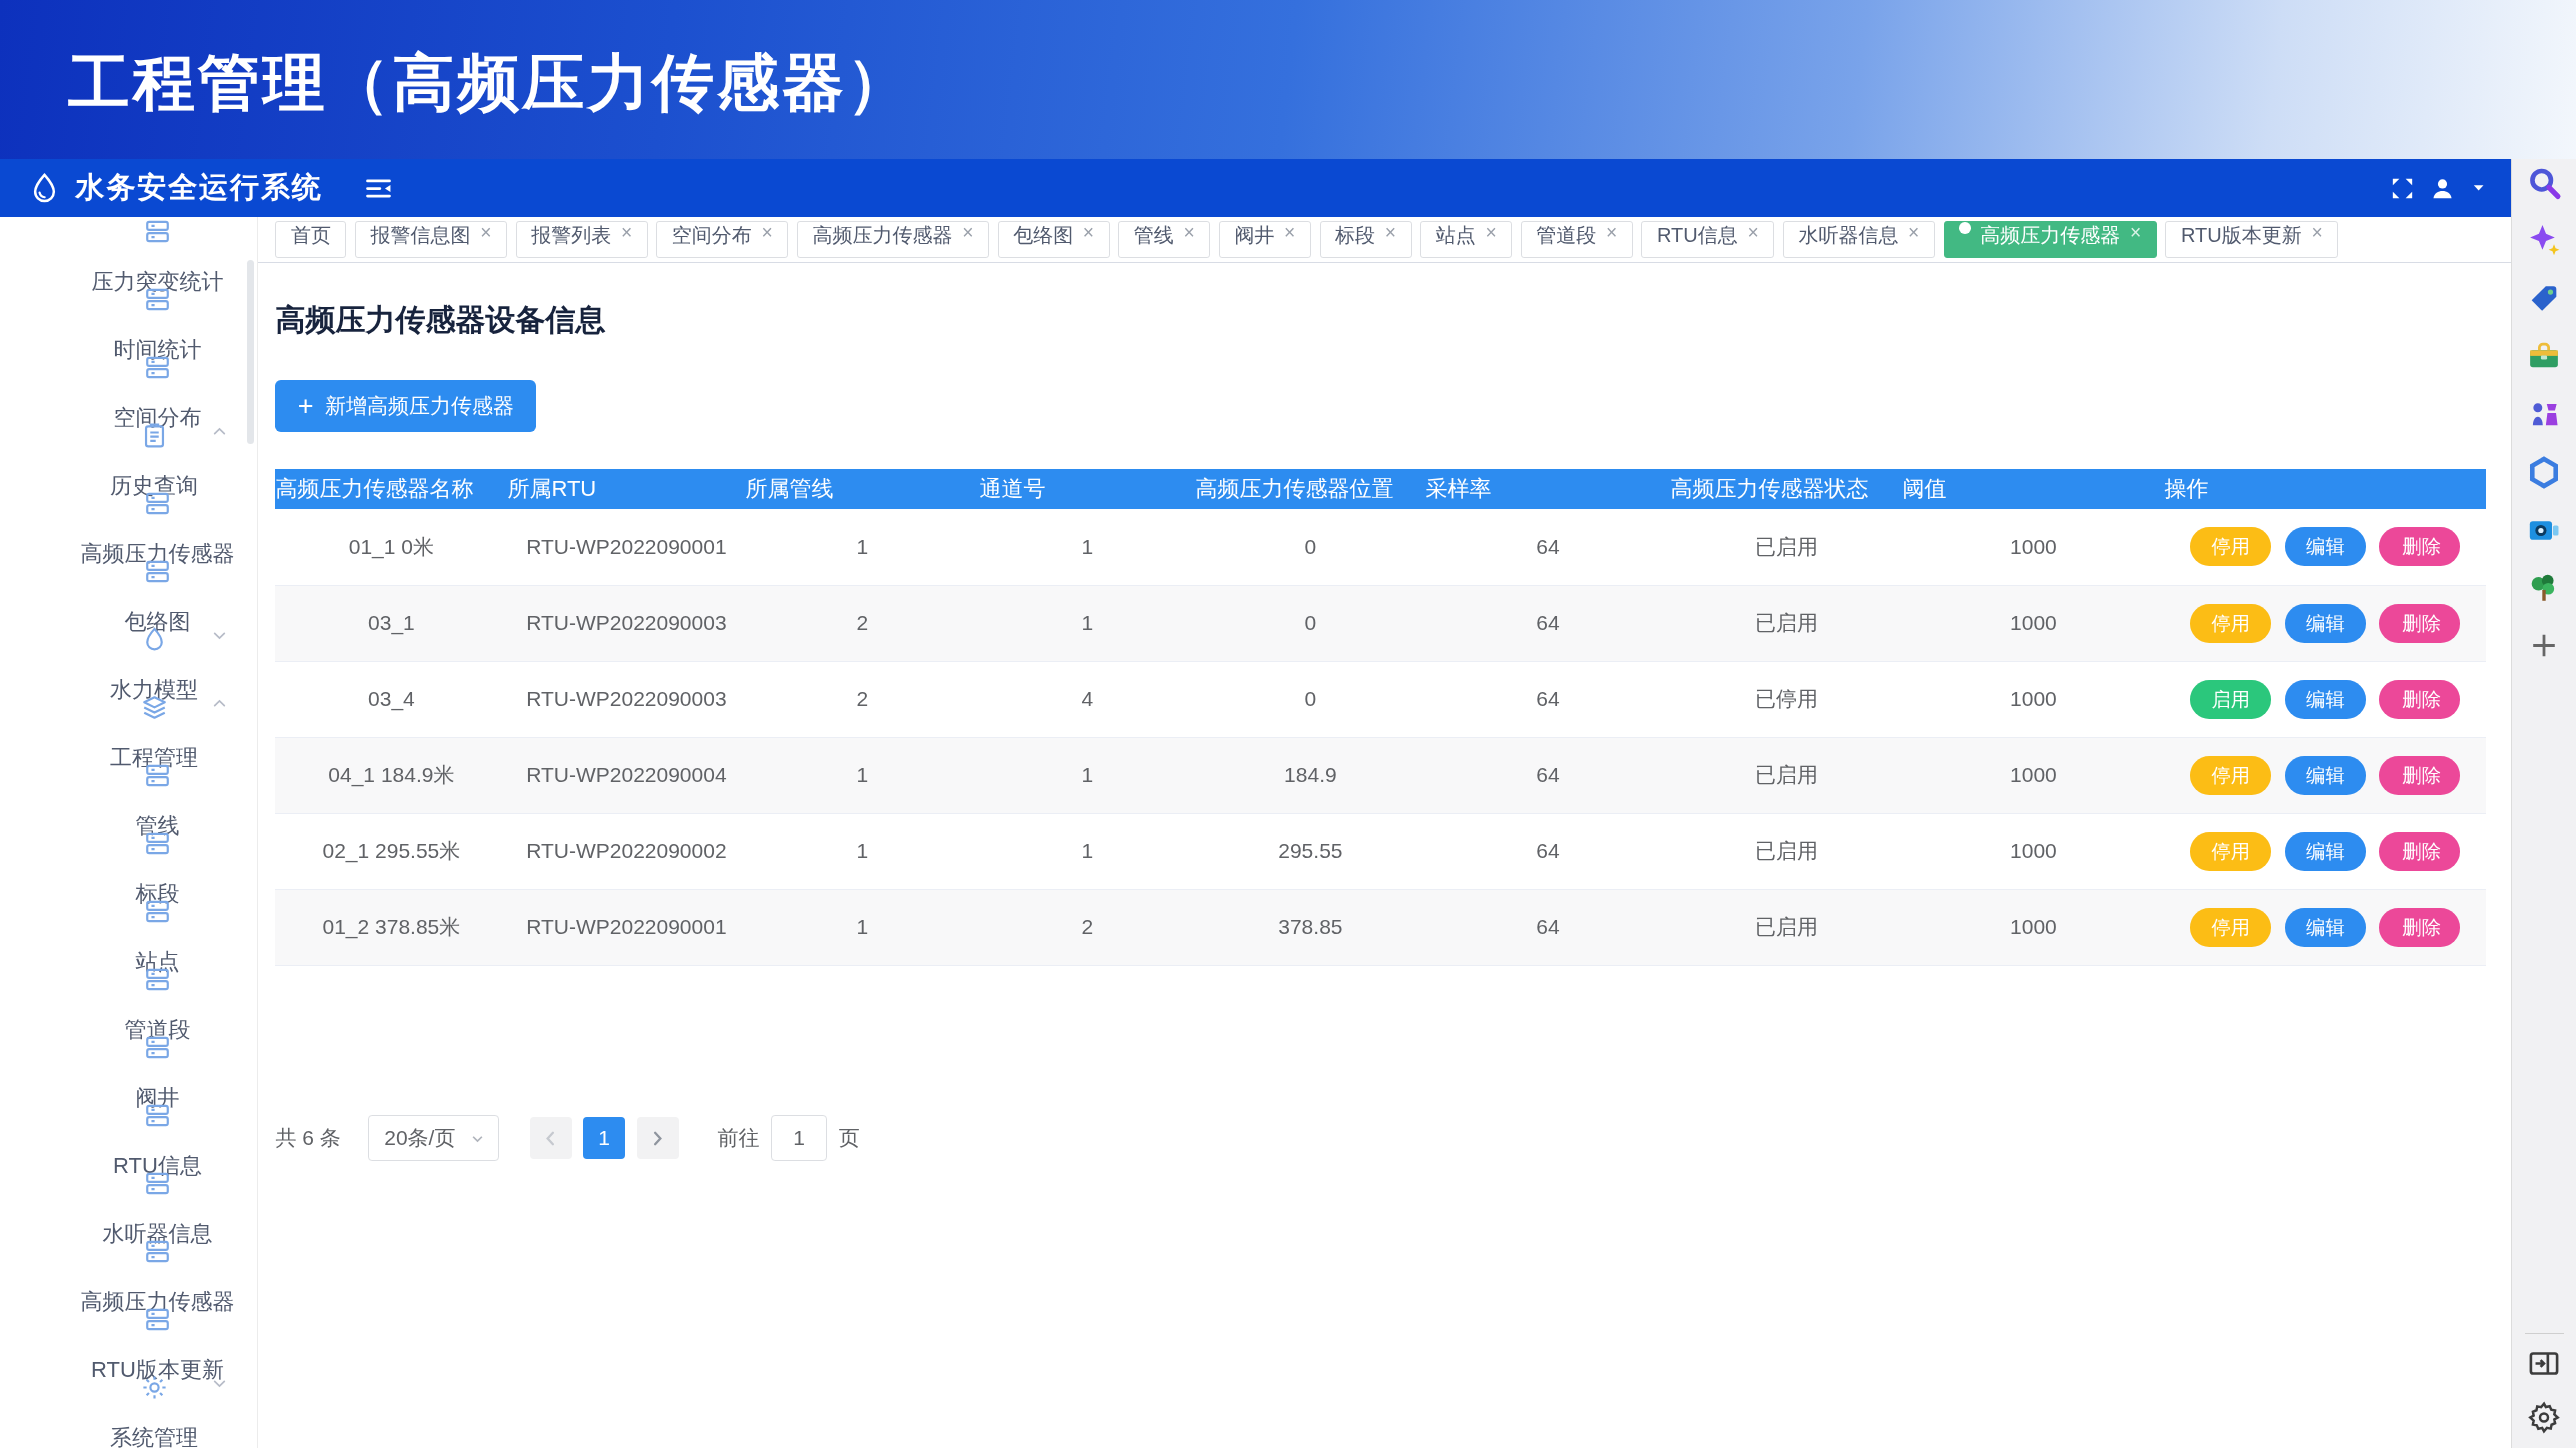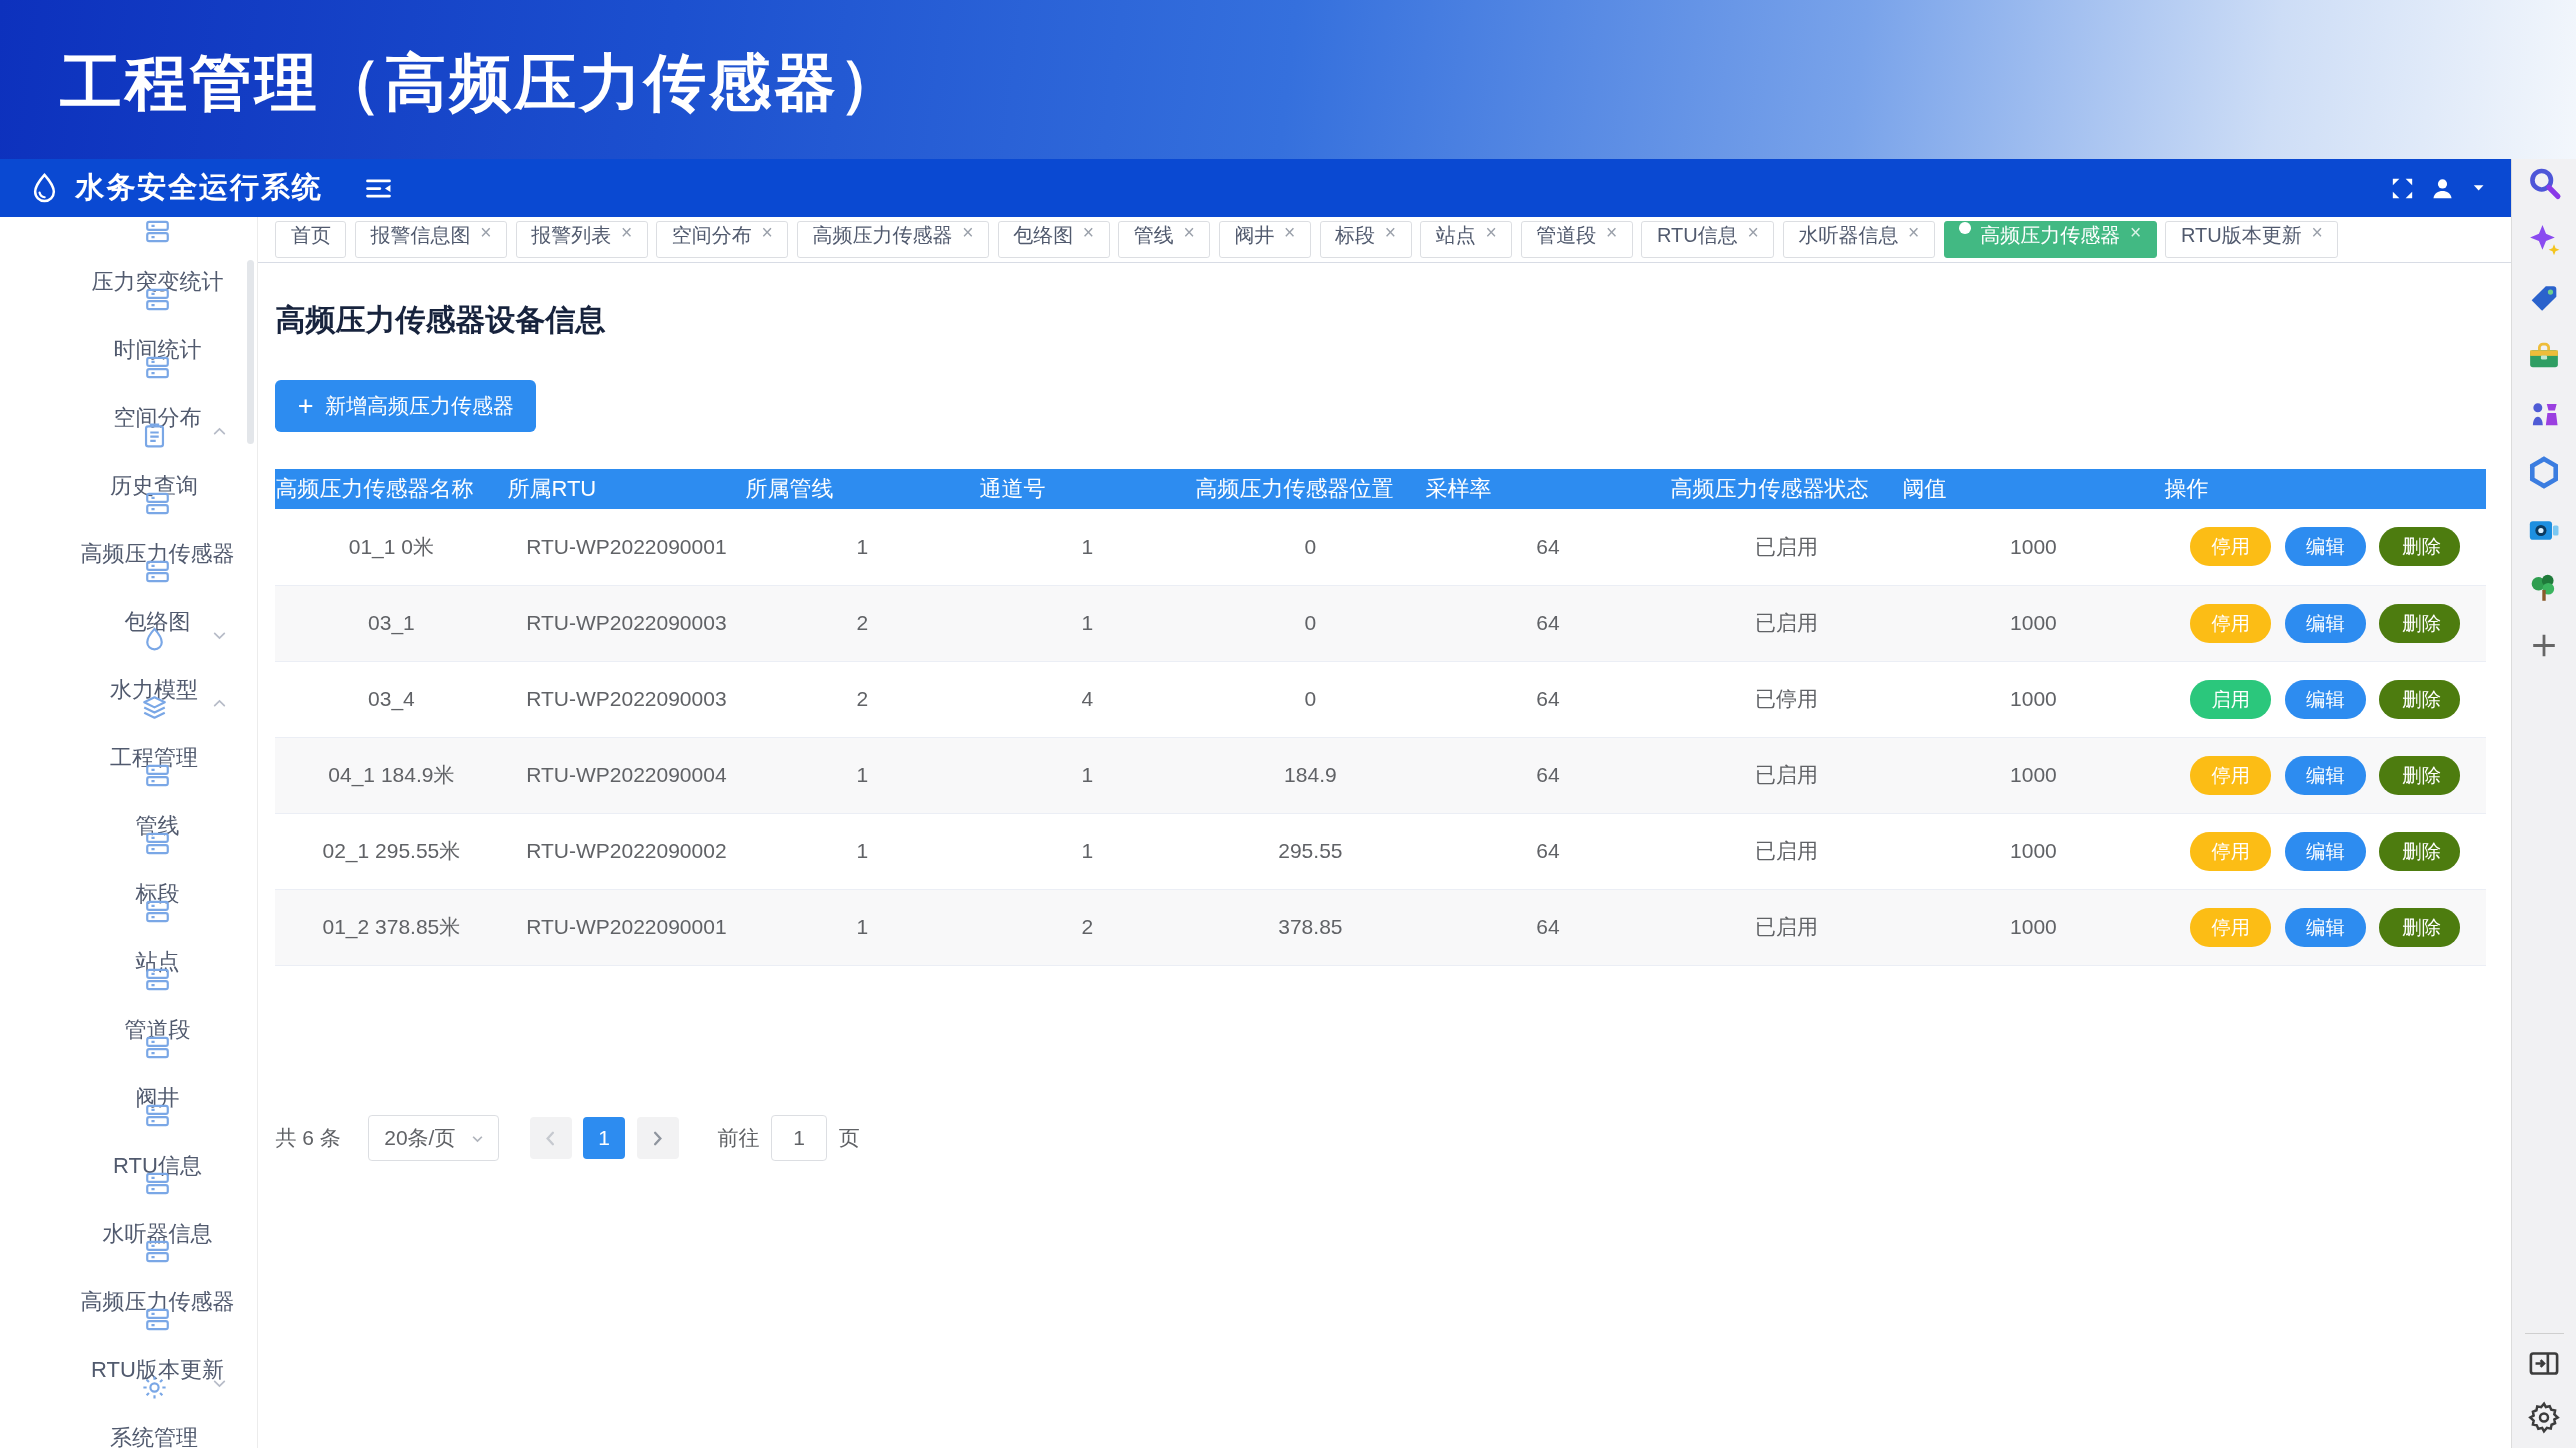--- a/index.html
+++ b/index.html
@@ -3,21 +3,21 @@
 <meta charset="utf-8">
 <style>
 * { margin:0; padding:0; box-sizing:border-box; }
 html,body { width:2576px; height:1449px; }
 body { position:relative; overflow:hidden; background:#fff;
        font-family:"Liberation Sans","DejaVu Sans",sans-serif; }
 
 
 .banner { position:absolute; top:0; left:0; width:2576px; height:159px;
   background:linear-gradient(97deg,#0d31bd 0%,#1c50cf 26%,#3570dd 50%,#79a3ea 72%,#cdddf6 88%,#f3f7fc 100%); }
-.banner-title { position:absolute; left:60px; top:50%; transform:translateY(-46%);
+.banner-title { position:absolute; left:68px; top:50%; transform:translateY(-46%);
   color:#fff; font-size:62px; font-weight:bold; letter-spacing:2.9px; }
 
 
 .appbar { position:absolute; top:159px; left:0; width:2511px; height:58px;
   background:#0a49d2; display:flex; align-items:center; }
 .logo-drop { width:35px; height:35px; margin-left:27px; }
 .app-title { color:#fff; font-size:29px; font-weight:bold; margin-left:13.5px; letter-spacing:1.9px; }
 .collapse-btn { width:33px; height:33px; margin-left:39px; cursor:pointer; }
 .appbar-right { margin-left:auto; display:flex; align-items:center; gap:11.6px; margin-right:23px; }
 .ab-ic { width:29px; height:29px; cursor:pointer; }
@@ -66,21 +66,21 @@
 .grid { margin:37px 0 0 17.4px; width:2210px; border-collapse:collapse; table-layout:fixed; }
 .grid thead th { height:40px; background:#2d8cf0; color:#fff; font-size:22px;
   font-weight:normal; text-align:left; }
 .grid tbody td { height:76px; font-size:21px; color:#606266; text-align:center;
   border-bottom:1px solid #ebeef5; overflow:hidden; }
 .grid tbody tr:nth-child(even) { background:#f8f8f9; }
 .pill { display:inline-block; min-width:81px; height:39px; line-height:39px; padding:0 9.7px;
   border-radius:19.3px; color:#fff; font-size:19.3px; border:none; cursor:pointer; margin:0 6.8px; }
 .pill.warning { background:#fcbd15; }
 .pill.primary { background:#2d8cf0; }
-.pill.danger  { background:#4d7c0f;padding-left:13px; }
+.pill.danger  { background:#ec4899;padding-left:13px; }
 .pill.success { background:#2bc77c; }
 
 
 .pagination { position:absolute; left:17.4px; top:850px; display:flex; align-items:center;
   font-size:21px; color:#606266; }
 .pg-total { margin-right:27px; }
 .pg-size { width:131px; height:46px; border:1px solid #dcdee2; border-radius:3.9px;
   display:flex; align-items:center; justify-content:space-between; padding:0 9.7px 0 15.5px;
   background:#fff; cursor:pointer; margin-right:25px; }
 .pg-size .caret { width:21px; height:21px; }

